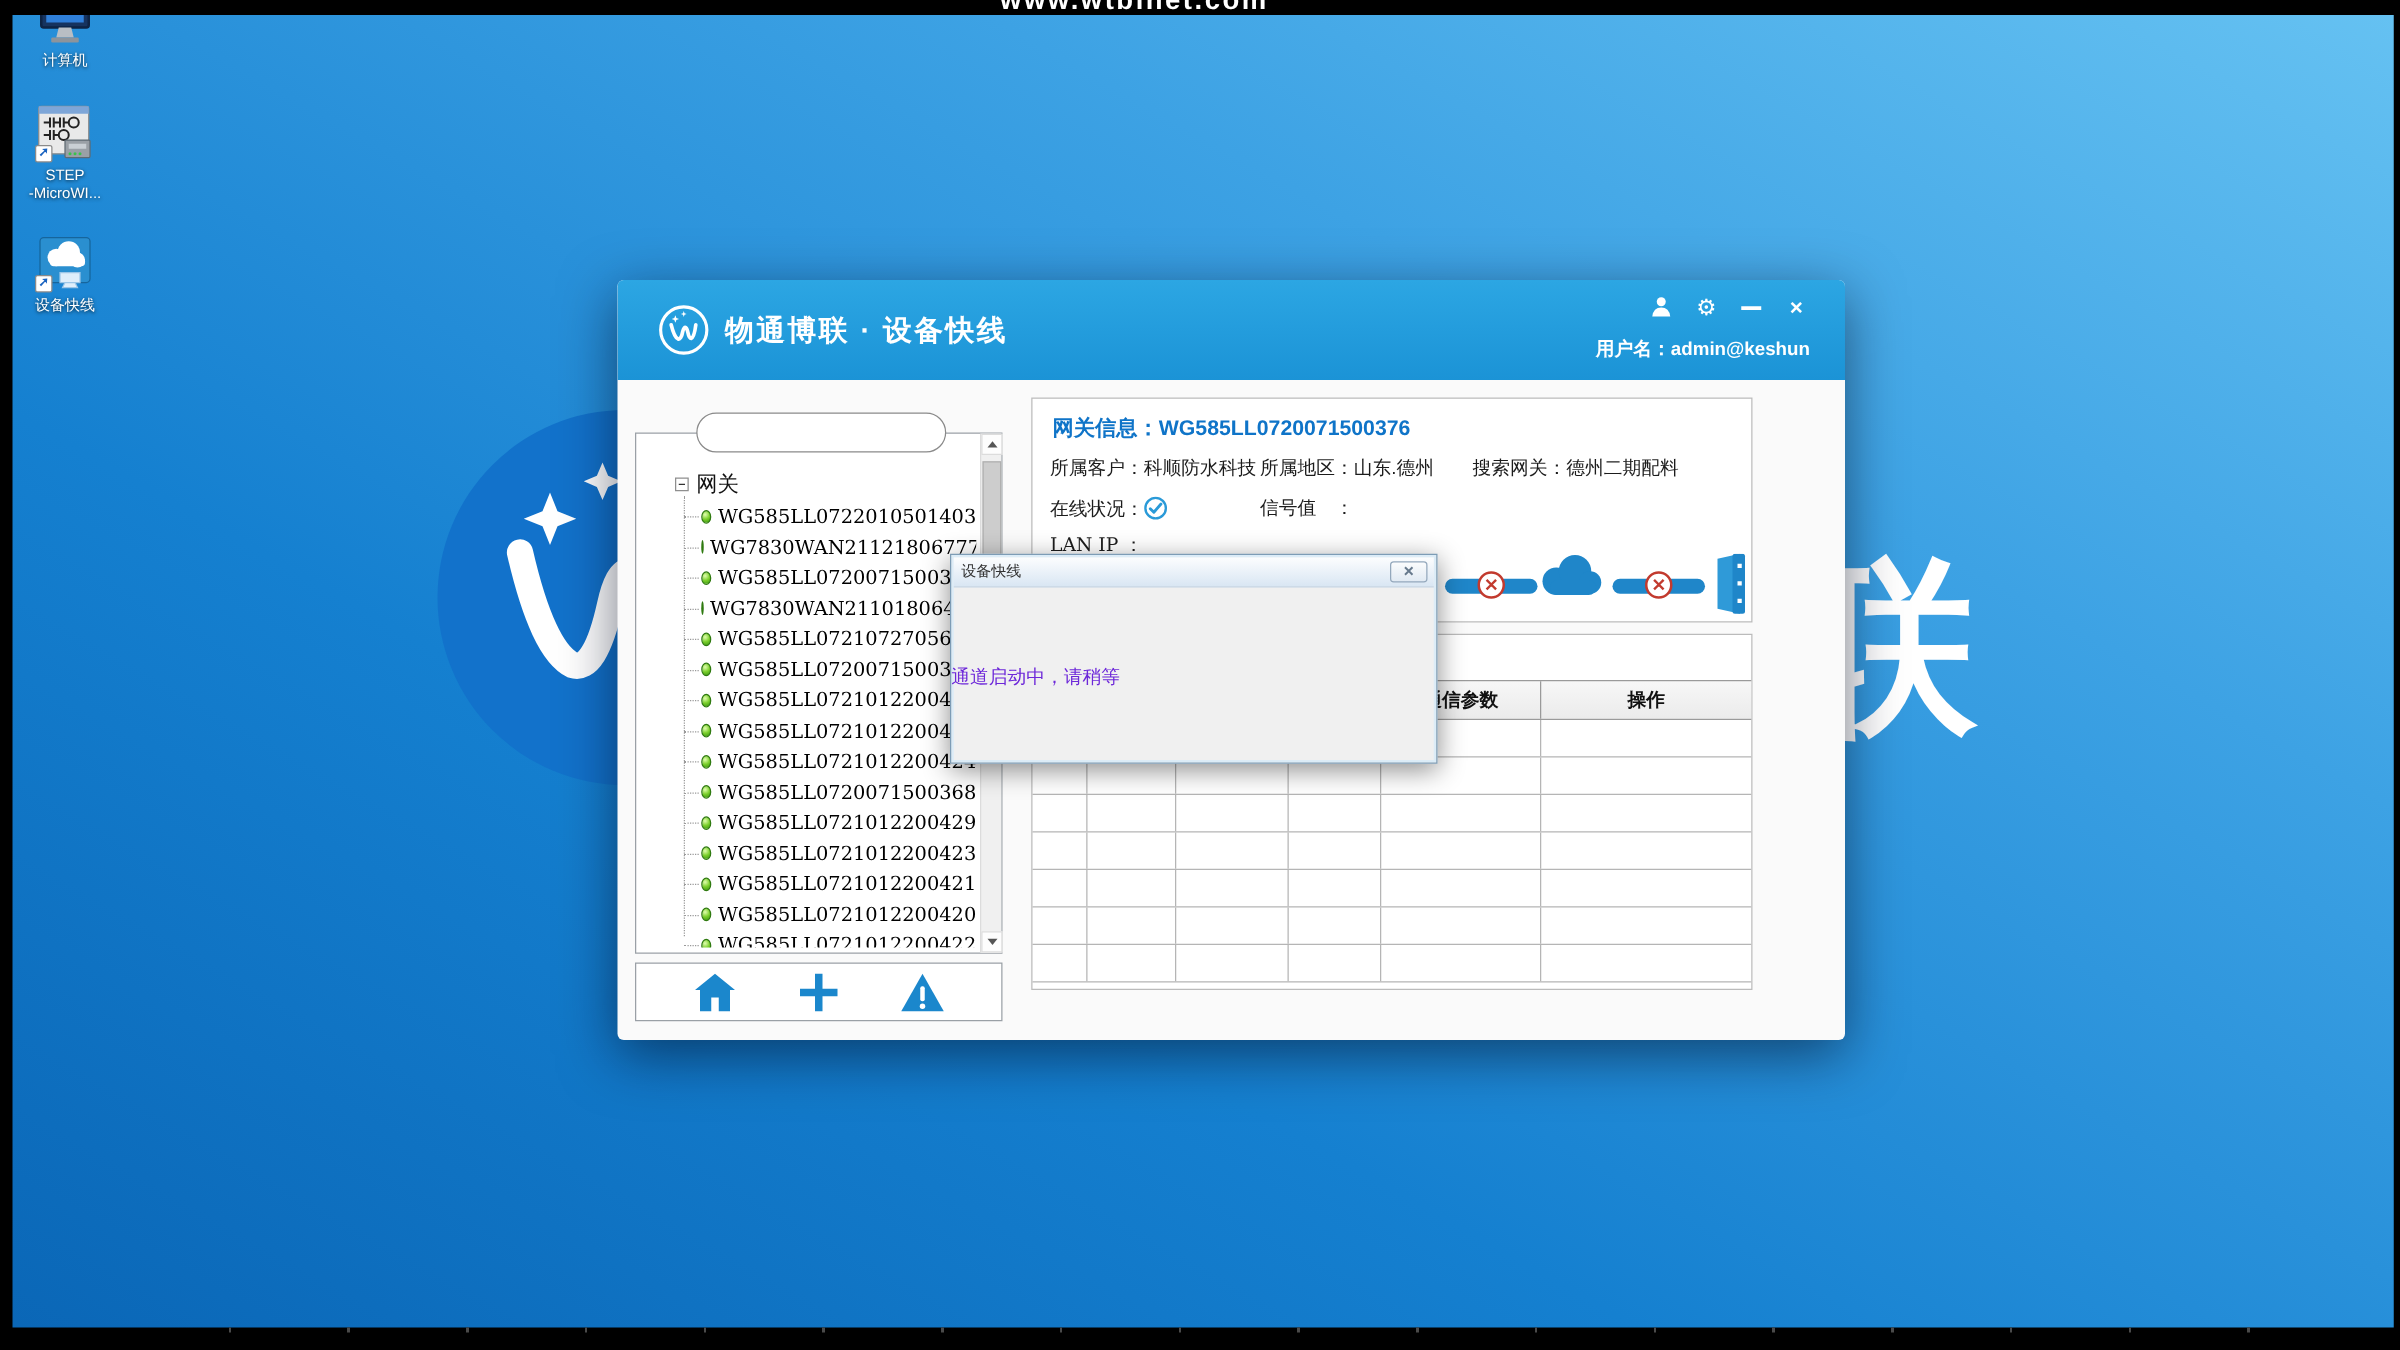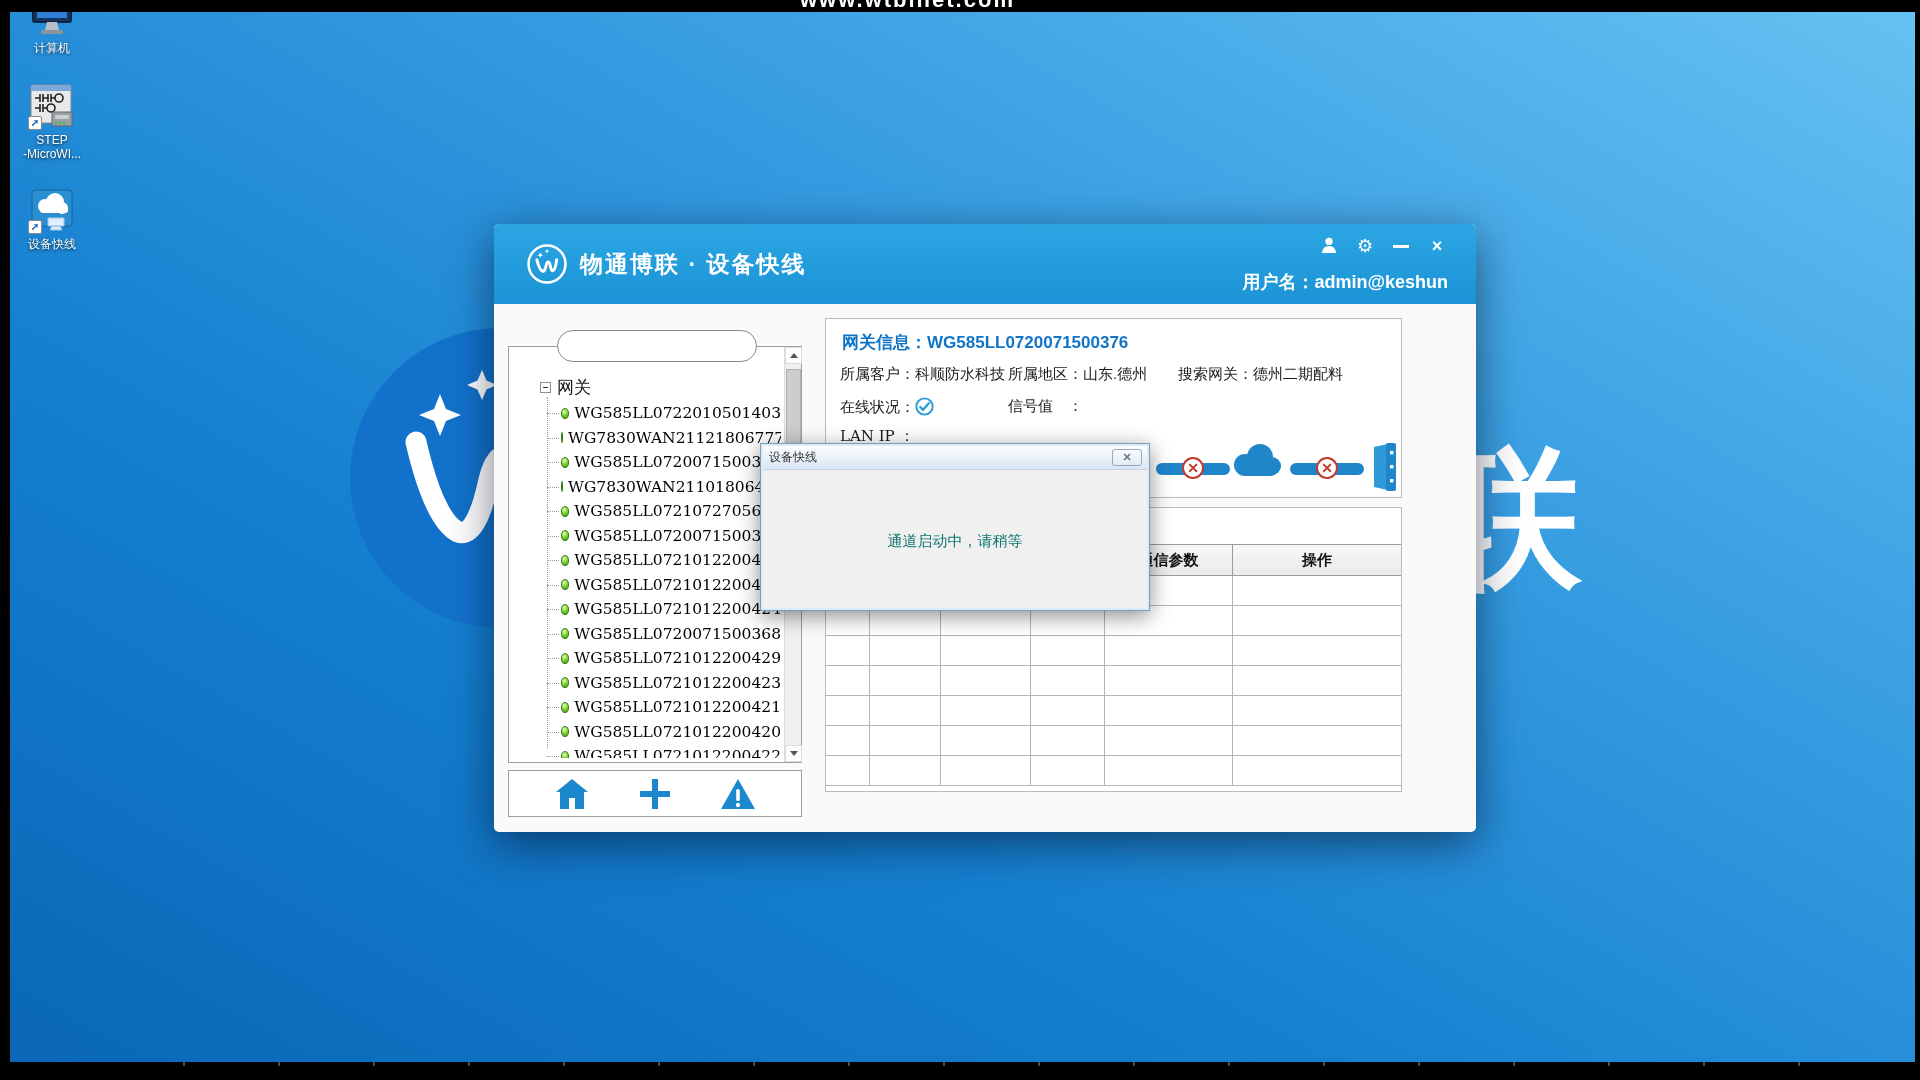--- a/index.html
+++ b/index.html
@@ -37,21 +37,21 @@
   #window{position:absolute;left:494px;top:224px;width:982px;height:608px;z-index:10;
     background:#fafafa;border-radius:5px;box-shadow:0 12px 45px rgba(0,10,30,.55);overflow:hidden;}
   .win-header{position:absolute;left:0;top:0;width:100%;height:80px;
     background:linear-gradient(#2ca6e3,#1b93d6);}
   .win-logo{position:absolute;left:32px;top:19px;width:42px;height:42px;}
   .win-title{position:absolute;left:86px;top:25px;color:#fff;font-size:23px;font-weight:bold;letter-spacing:2px;}
   .win-ctrl{position:absolute;right:28px;top:12px;display:flex;align-items:center;gap:14px;color:#fff;}
   .win-ctrl .ci{width:22px;height:20px;text-align:center;font-size:18px;line-height:20px;cursor:default;}
   .minimize-glyph{display:block;width:16px;height:3px;background:#fff;margin:9px auto 0;}
   .close-glyph{font-size:21px;font-weight:bold;line-height:20px;}
-  .win-user{position:absolute;right:28px;top:46px;color:#fff;font-size:18px;font-weight:bold;}
+  .win-user{position:absolute;right:28px;top:46px;color:#fff;font-size:15px;font-weight:bold;}
 
   
   .tabs{position:absolute;left:63px;top:106px;width:200px;height:32px;border:1px solid #8a8a8a;
     border-radius:16px;background:#fff;display:flex;overflow:hidden;z-index:3;font-size:15px;font-weight:bold;}
   .tab{flex:1;display:flex;align-items:center;justify-content:center;color:#222;margin-top:44px;}
   .tab.active{background:#1e9ddc;color:#fff;border-radius:16px;}
   .gw-box{position:absolute;left:14px;top:122px;width:294px;height:417px;background:#fff;
     border:1px solid #9aa0a6;}
   .tree{position:absolute;left:10px;top:28px;right:20px;bottom:4px;overflow:hidden;}
   .tree-root{display:flex;align-items:center;gap:6px;height:24px;font-size:17px;color:#111;padding-left:21px;}
@@ -113,21 +113,21 @@
   
   .dialog{position:absolute;left:760px;top:443px;width:390px;height:168px;z-index:50;
     background:#f0f0f0;border:1px solid #7d9cb5;box-shadow:0 5px 20px rgba(0,0,0,.45),inset 0 0 0 2px #dcecf7;}
   .dlg-titlebar{position:absolute;left:2px;top:2px;right:2px;height:24px;
     background:linear-gradient(#fcfdfe,#d9e6f3);border-bottom:1px solid #c3d3e3;
     display:flex;align-items:center;padding:0 6px;}
   .dlg-title{font-size:12px;color:#333;}
   .dlg-close{position:absolute;right:5px;top:3px;width:30px;height:17px;border:1px solid #94a8bc;border-radius:3px;
     background:linear-gradient(#fbfcfd,#e1eaf3);color:#66798c;font-size:11px;font-weight:bold;
     display:flex;align-items:center;justify-content:center;}
-  .dlg-msg{position:absolute;left:0;top:88px;width:100%;text-align:center;font-size:15px;color:#0f766e;}
+  .dlg-msg{position:absolute;left:0;top:88px;width:100%;text-align:left;font-size:15px;color:#6d28d9;}
 </style>
 </head>
 <body>
 
 <div id="screen">
 
   <div class="bg-disc">
     <svg width="300" height="300" viewBox="0 0 100 100">
       <path d="M22 38 q6 26 14 30 q6 2 10 -16 q2 -9 5 -9 q3 0 5 11 q2 12 7 12 q6 -2 9 -28" fill="none" stroke="#ffffff" stroke-width="7" stroke-linecap="round"></path>
       <path d="M30 22 l2 5 l5 2 l-5 2 l-2 5 l-2 -5 l-5 -2 l5 -2 z" fill="#fff"></path>

